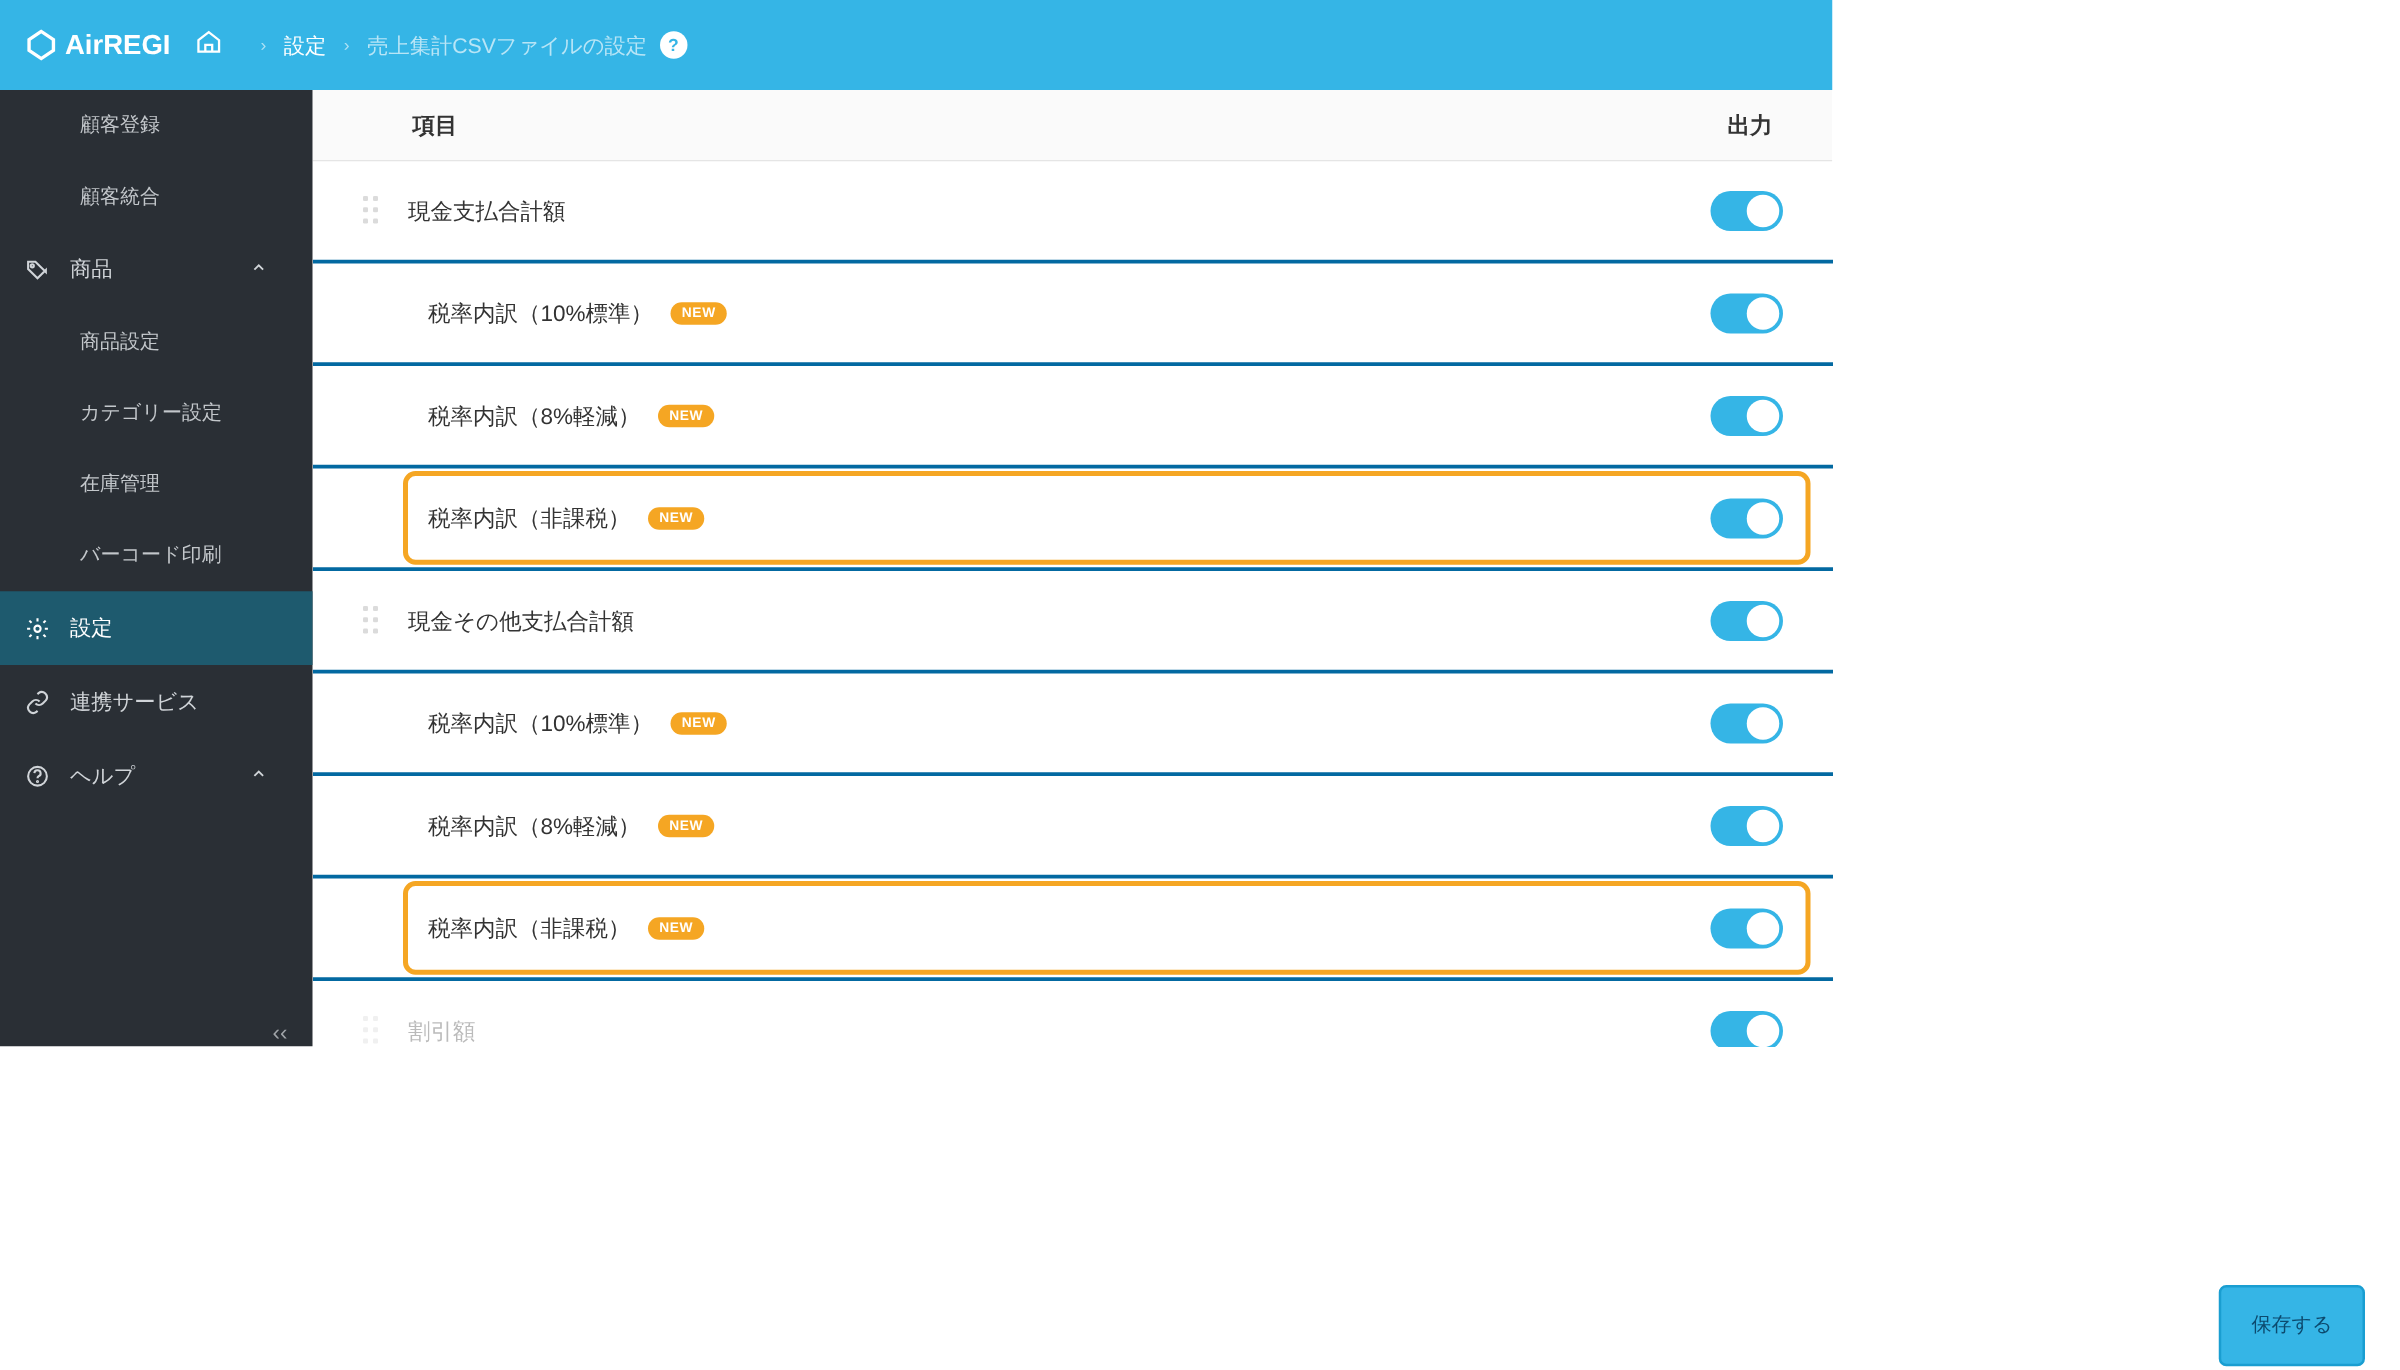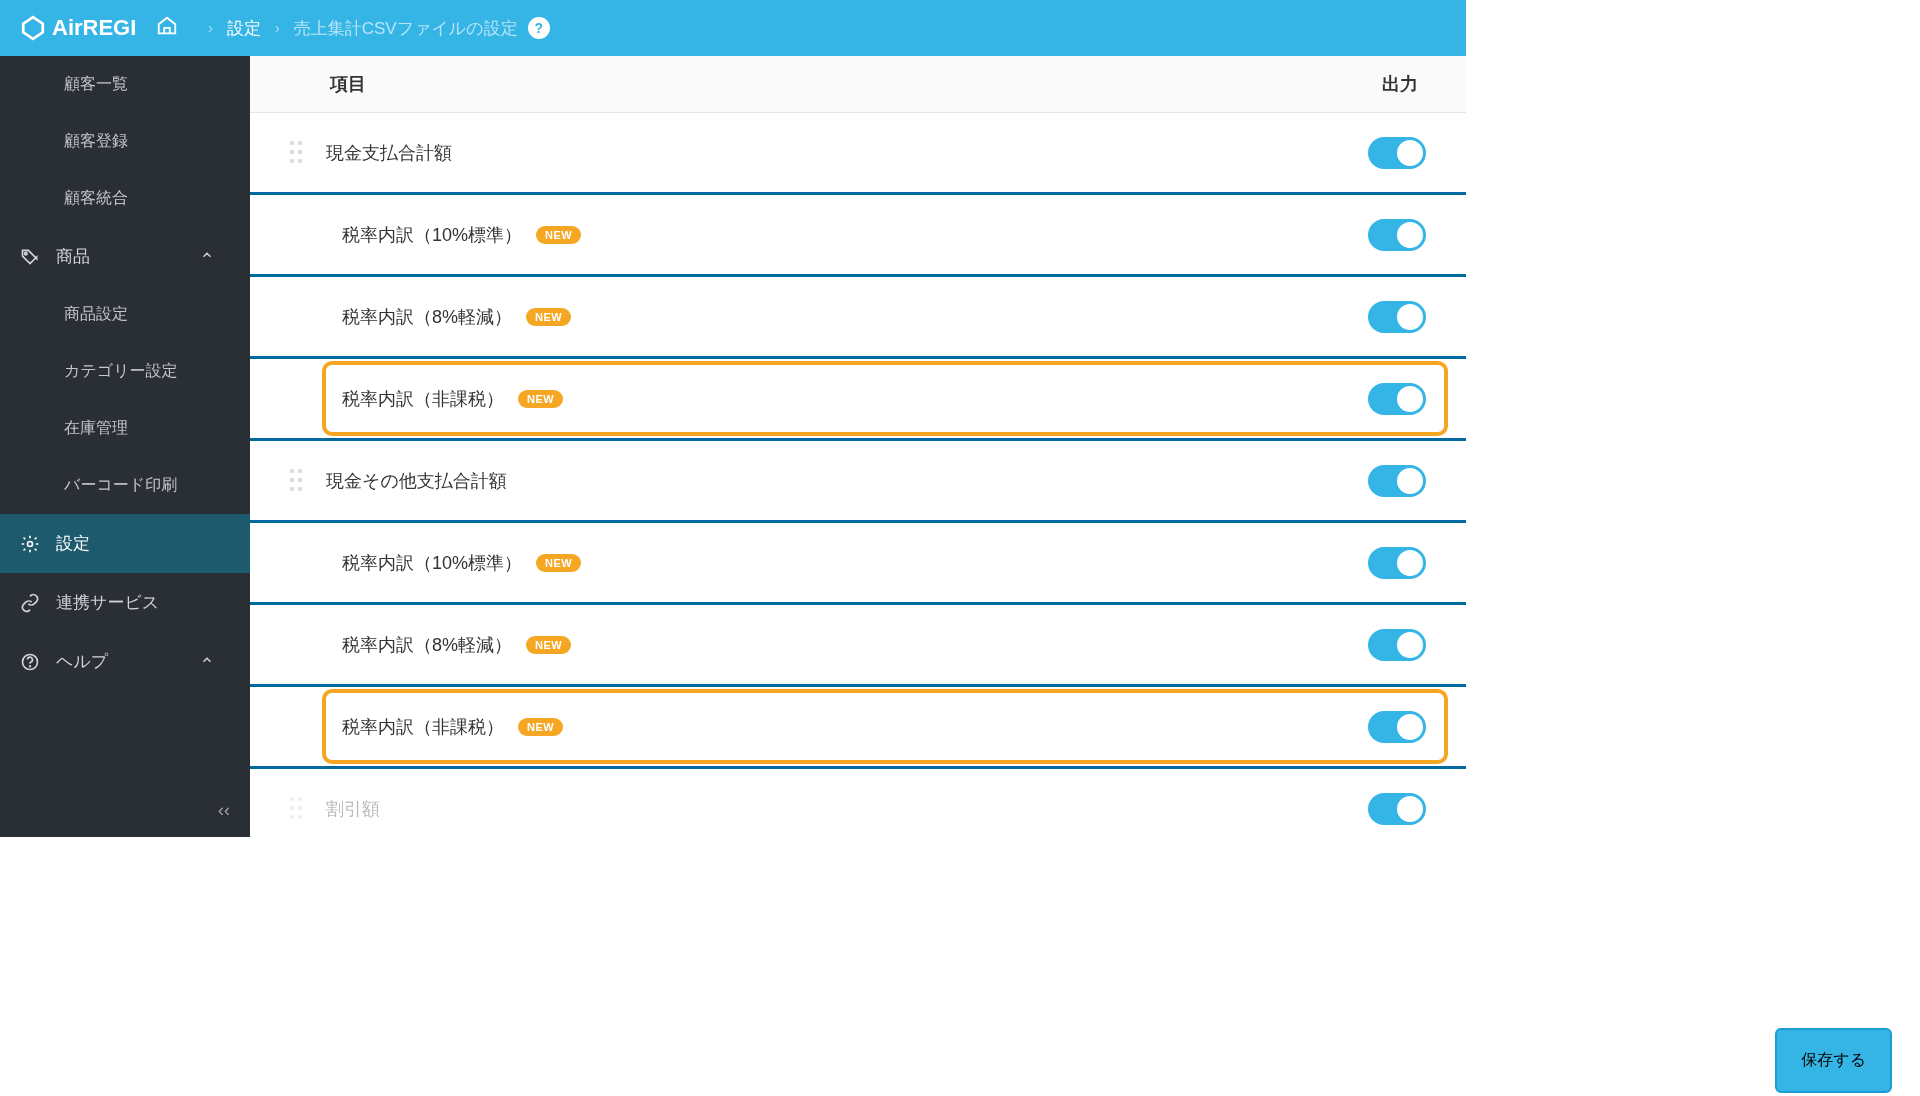--- a/index.html
+++ b/index.html
@@ -1,18 +1,18 @@
 <!DOCTYPE html>
 <html><head>
 <meta charset="utf-8">
 <style>
 * { margin: 0; padding: 0; box-sizing: border-box; }
 body { font-family: -apple-system, BlinkMacSystemFont, "Hiragino Sans", "Meiryo", sans-serif; background: #fff; width: 1466px; height: 837px; overflow: hidden; }
 
-.header { background: #35b5e6; height: 56px; display: flex; align-items: center; padding: 0 20px; color: #fff; }
+.header { background: #35b5e6; height: 72px; display: flex; align-items: center; padding: 0 20px; color: #fff; }
 .logo { display: flex; align-items: center; font-size: 22px; font-weight: 600; margin-right: 20px; }
 .logo svg { margin-right: 6px; }
 .home-icon { margin-right: 16px; }
 .bc-sep { margin: 0 14px; color: rgba(255,255,255,0.6); font-size: 14px; }
 .bc-item { font-size: 17px; color: rgba(255,255,255,0.65); }
 .bc-item.active { color: #fff; }
 .help-circle { width: 22px; height: 22px; border-radius: 50%; background: #fff; color: #35b5e6; display: inline-flex; align-items: center; justify-content: center; font-weight: bold; font-size: 14px; margin-left: 10px; }
 
 .layout { display: flex; height: calc(100% - 56px); }
 
@@ -36,21 +36,21 @@
 .drag span { width: 4px; height: 4px; background: #999; border-radius: 1px; }
 .row-label { font-size: 18px; color: #333; font-weight: 500; }
 .row.dim .row-label { color: #bbb; }
 .row.dim .drag { opacity: 0.15; }
 .badge { display: inline-flex; align-items: center; justify-content: center; background: #f5a623; color: #fff; font-size: 11px; font-weight: 700; padding: 3px 9px; border-radius: 10px; margin-left: 14px; letter-spacing: 0.5px; }
 .toggle { margin-left: auto; width: 58px; height: 32px; background: #35b5e6; border-radius: 16px; position: relative; cursor: pointer; }
 .toggle::after { content: ""; position: absolute; right: 3px; top: 3px; width: 26px; height: 26px; background: #fff; border-radius: 50%; }
 .hl { position: absolute; border: 4px solid #f5a623; border-radius: 10px; pointer-events: none; left: 72px; right: 18px; top: 2px; bottom: 2px; }
 
 .footer { position: absolute; bottom: 0; left: 250px; right: 0; height: 72px; display: flex; align-items: center; justify-content: flex-end; padding: 0 28px; background: linear-gradient(to bottom, rgba(255,255,255,0.7), #fff 40%); }
-.save-btn { background: #35b5e6; color: #000000; border: 2px solid #1a9ed1; padding: 20px 24px; font-size: 16px; border-radius: 6px; cursor: pointer; font-weight: 500; }
+.save-btn { background: #35b5e6; color: #0c4a6e; border: 2px solid #1a9ed1; padding: 20px 24px; font-size: 16px; border-radius: 6px; cursor: pointer; font-weight: 500; }
 
 
 .rows::-webkit-scrollbar { width: 14px; }
 .rows::-webkit-scrollbar-track { background: #f0f0f0; }
 .rows::-webkit-scrollbar-thumb { background: #c0c0c0; border-radius: 7px; }
 </style>
 </head>
 <body>
 
 <div class="header">
@@ -68,21 +68,20 @@
   </span>
   <span class="bc-sep">›</span>
   <span class="bc-item active">設定</span>
   <span class="bc-sep">›</span>
   <span class="bc-item">売上集計CSVファイルの設定</span>
   <span class="help-circle">?</span>
 </div>
 
 <div class="layout">
   <div class="sidebar">
-    <div class="side-sub">顧客一覧</div>
     <div class="side-sub">顧客登録</div>
     <div class="side-sub">顧客統合</div>
 
     <div class="side-section">
       <svg width="20" height="20" viewBox="0 0 24 24" fill="none" stroke="currentColor" stroke-width="2">
           <path d="M20 12l-8 8-9-9V4h7l10 10z"></path>
           <circle cx="7" cy="8" r="1.5"></circle>
         </svg>
       <span>商品</span>
       <span class="chev"><svg width="14" height="14" viewBox="0 0 24 24" fill="none" stroke="currentColor" stroke-width="2.5">

